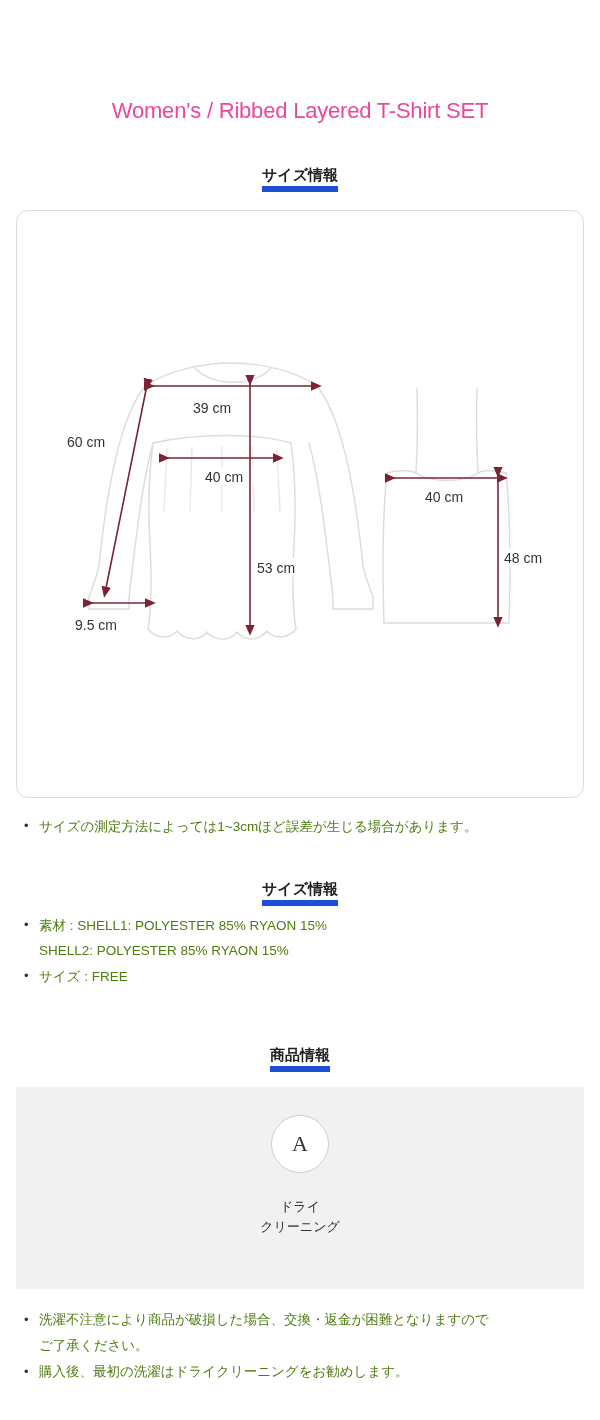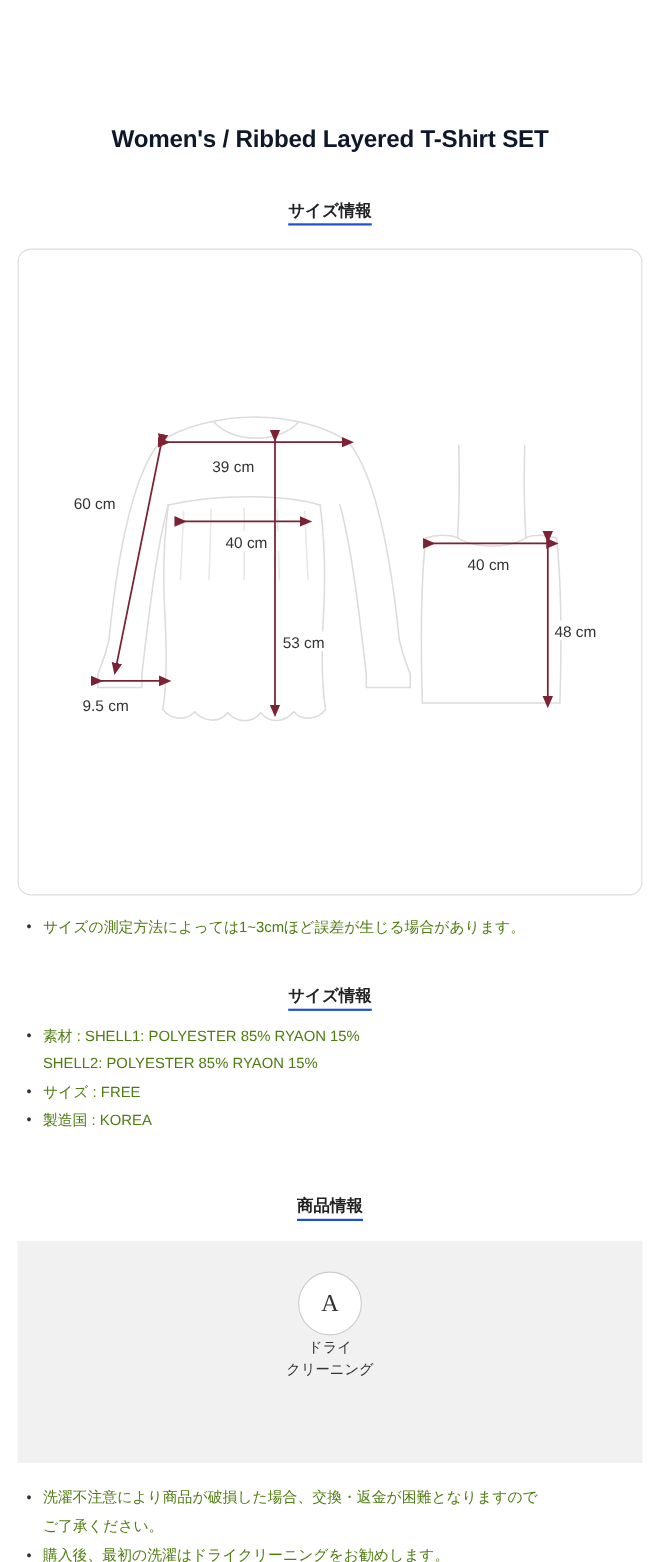--- a/index.html
+++ b/index.html
@@ -18,35 +18,35 @@
   }
   .page {
     width: 600px;
     height: 1420px;
     position: relative;
     padding: 0 16px;
   }
   .product-title {
     text-align: center;
     font-size: 22px;
-    font-weight: bold;
-    color: #0f172a;
-    margin: 16px;
+    font-weight: normal;
+    color: #ec4899;
+    margin: 0;
     padding-top: 98px;
     letter-spacing: -0.2px;
   }
   .section-heading {
     text-align: center;
     font-size: 15px;
     font-weight: bold;
     color: #222;
     margin: 0;
   }
   .section-heading span {
-    border-bottom: 2px solid #1d4ed8;
+    border-bottom: 6px solid #1d4ed8;
     padding-bottom: 3px;
   }
   .heading-size-info { margin-top: 42px; }
 
   .size-box {
     margin-top: 25px;
     border: 1px solid #dddddd;
     border-radius: 12px;
     height: 588px;
     position: relative;
@@ -106,21 +106,21 @@
     border: 1px solid #cccccc;
     margin: 0 auto;
     display: flex;
     align-items: center;
     justify-content: center;
     font-size: 22px;
     color: #333;
     font-family: "Liberation Serif", serif;
   }
   .care-label {
-    margin-top: 1px;
+    margin-top: 24px;
     font-size: 13px;
     line-height: 1.55;
     color: #333;
   }
   .care-label span { display: block; }
 
   .final-notes { margin-top: 18px; padding-left: 5px; }
   .final-notes li { line-height: 1.95; }
 </style>
 </head>
@@ -236,23 +236,20 @@
     <span>サイズ情報</span>
   </div>
 
   <ul class="bullet-list material-list">
     <li>
       <span>素材 : SHELL1: POLYESTER 85% RYAON 15%</span>
       <span class="sub-line">SHELL2: POLYESTER 85% RYAON 15%</span>
     </li>
     <li>
       <span>サイズ : FREE</span>
-    </li>
-    <li>
-      <span>製造国 : KOREA</span>
     </li>
   </ul>
 
   <div class="section-heading heading-product-info">
     <span>商品情報</span>
   </div>
 
   <div class="care-box">
     <div class="care-inner">
       <div class="care-circle">

